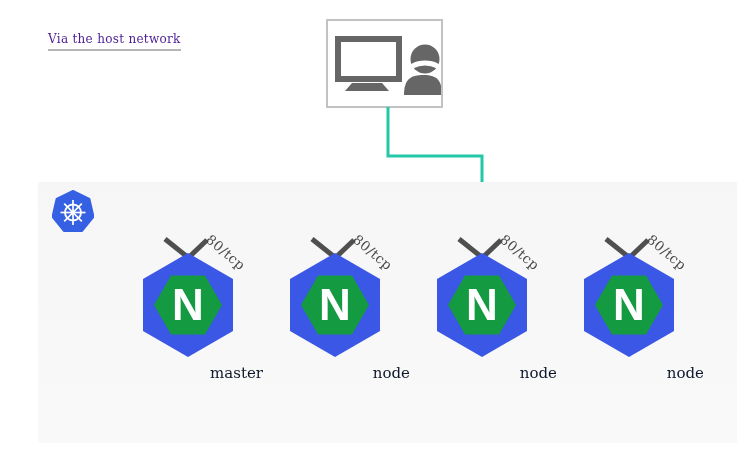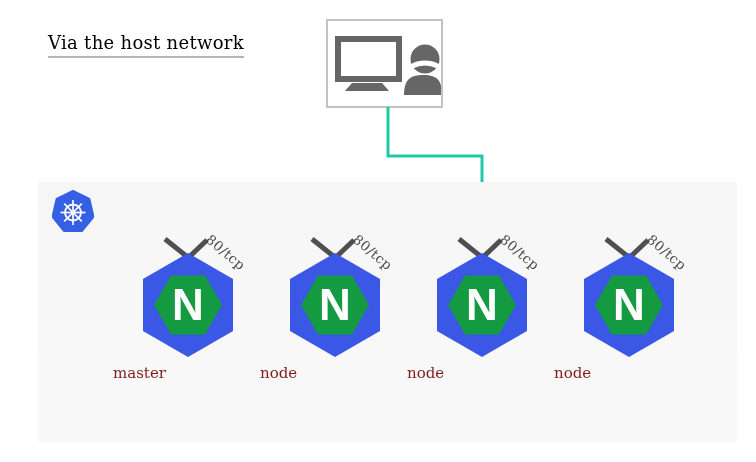--- a/index.html
+++ b/index.html
@@ -2,37 +2,37 @@
 <html><head>
 <meta charset="utf-8">
 <style>
   html,body{margin:0;padding:0;background:#fff;}
   .canvas{
     position:relative;width:756px;height:462px;background:#ffffff;
     font-family:"DejaVu Serif",serif;overflow:hidden;
   }
   .title{
     position:absolute;left:48px;top:32px;
-    font-size:18px;color:#000000;letter-spacing:.3px;
+    font-size:12px;color:#4c1d95;letter-spacing:.3px;
     padding-bottom:3px;border-bottom:2px solid #b5b5b5;
   }
   .client-box{
     position:absolute;left:326px;top:19px;width:117px;height:89px;
     background:#fff;border:2px solid #c2c2c2;box-sizing:border-box;
   }
   .arrow-layer{position:absolute;left:0;top:0;pointer-events:none;}
   .cluster{
     position:absolute;left:38px;top:182px;width:699px;height:261px;
     background:linear-gradient(180deg,#f6f6f7 0%,#f9f9fa 100%);
   }
   .k8s-logo{position:absolute;left:14px;top:8px;}
   .node{position:absolute;top:228px;width:150px;height:168px;}
   .node-label{
-    position:absolute;top:136px;left:0;width:150px;text-align:left;
-    font-size:15px;color:#7f1d1d;
+    position:absolute;top:136px;left:0;width:150px;text-align:right;
+    font-size:15px;color:#0f172a;
   }
   .port-label{
     font-family:"DejaVu Serif",serif;font-size:13.5px;fill:#4a4a4a;letter-spacing:.5px;
   }
   .n-letter{
     font-family:"Liberation Sans","DejaVu Sans",sans-serif;font-weight:bold;
     font-size:44px;fill:#ffffff;
   }
 </style>
 </head>

